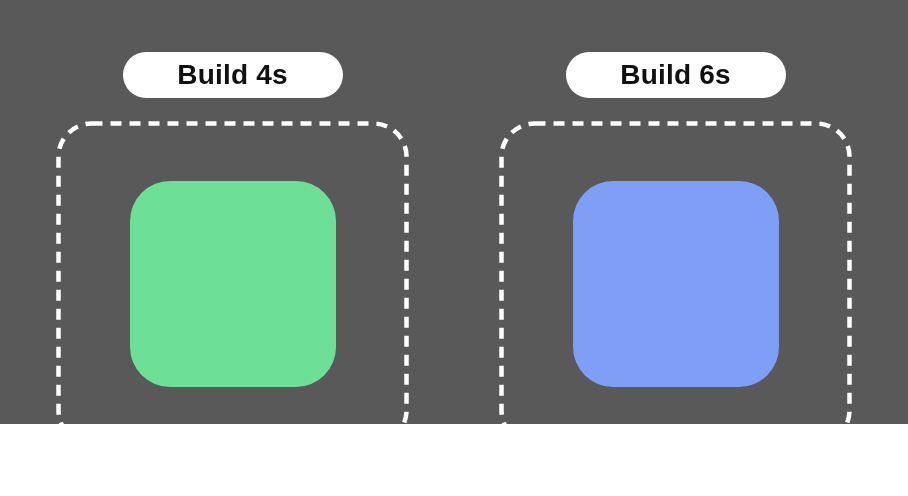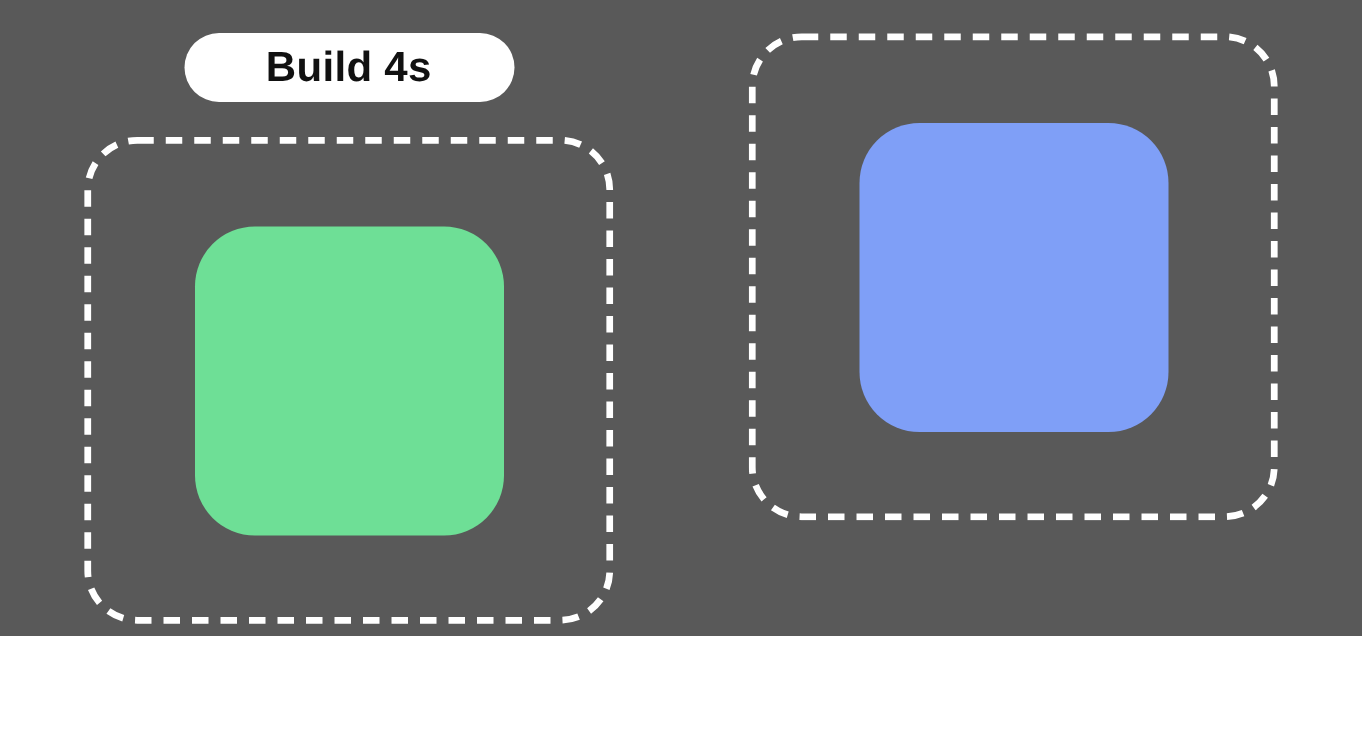--- a/index.html
+++ b/index.html
@@ -14,21 +14,21 @@
     overflow: hidden;
     font-family: "Liberation Sans", "DejaVu Sans", sans-serif;
   }
   .stage {
     width: 908px; height: 424px;
     background: var(--page-bg);
     display: flex;
     justify-content: center;
     align-items: flex-start;
     gap: 90px;
-    padding-top: 22px;
+    padding-top: 52px;
   }
   .group {
     display: flex;
     flex-direction: column;
     align-items: center;
   }
   .pill-label {
     width: 220px;
     height: 46px;
     background: var(--label-bg);
@@ -79,20 +79,21 @@
     <div class="pill-label">Build 4s</div>
     <div class="dashed-box">
       <svg viewBox="0 0 353 325" aria-hidden="true">
         <rect x="2.5" y="2.5" width="348" height="320" rx="33"></rect>
       </svg>
       <div class="block" style="background: rgb(110, 223, 150);"></div>
     </div>
   </div>
 
   <div class="group">
+    <div class="pill-label">Build 6s</div>
     <div class="dashed-box">
       <svg viewBox="0 0 353 325" aria-hidden="true">
         <rect x="2.5" y="2.5" width="348" height="320" rx="33"></rect>
       </svg>
       <div class="block" style="background: rgb(127, 159, 247);"></div>
     </div>
   </div>
 
 </div>
 

